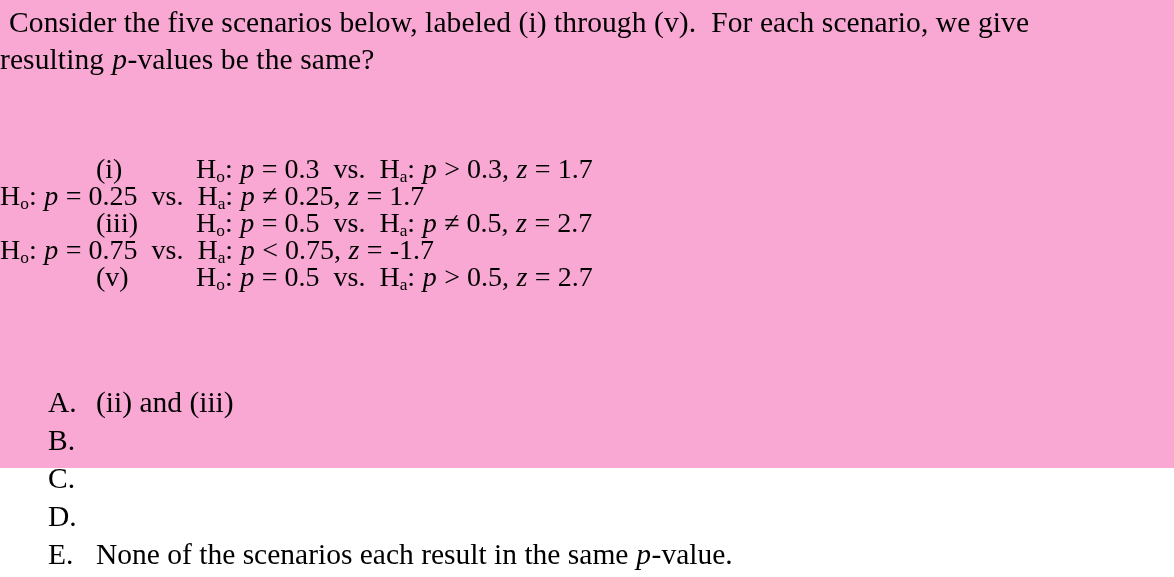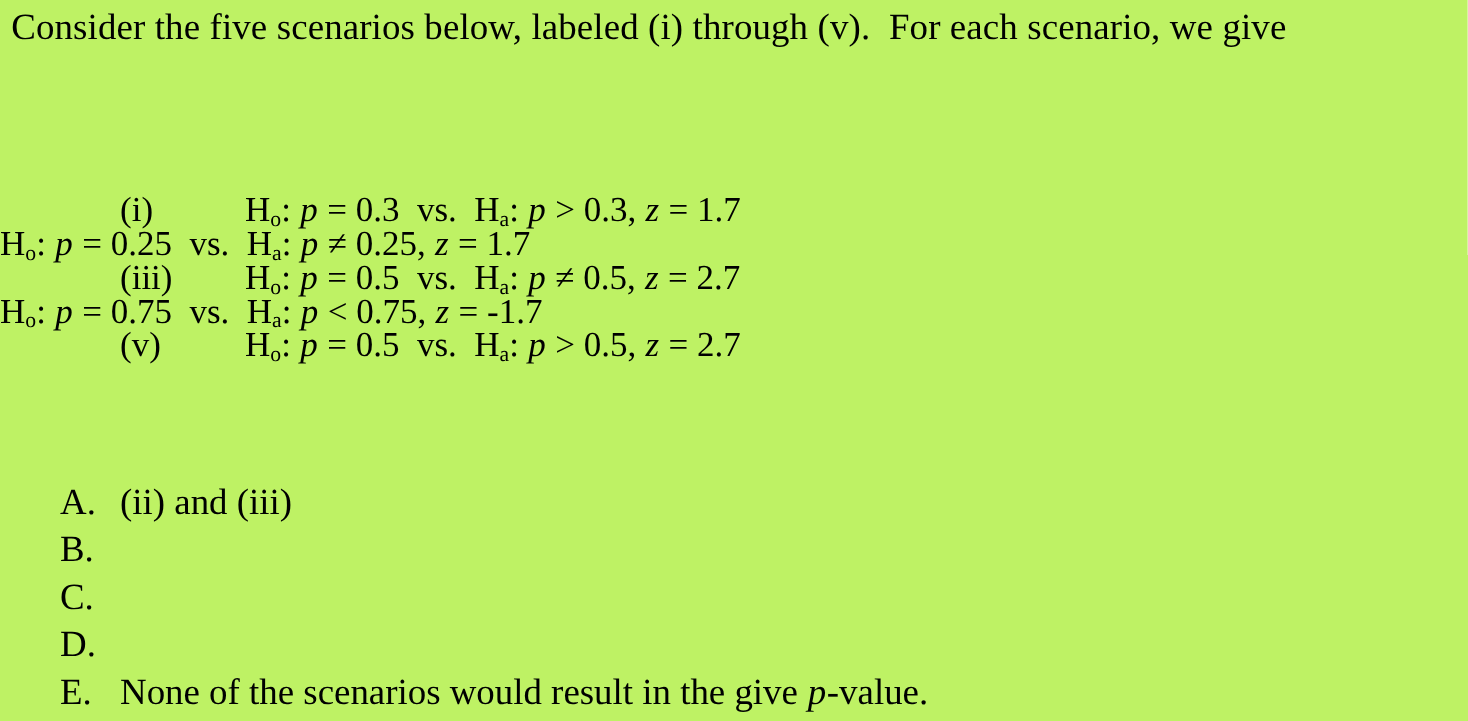--- a/index.html
+++ b/index.html
@@ -12,22 +12,22 @@
     height: 577px;
     overflow: hidden;
     font-family: "Liberation Serif", "DejaVu Serif", serif;
     color: #000000;
     -webkit-font-smoothing: antialiased;
   }
 
   #page {
     position: relative;
     width: 1174px;
-    height: 577px;
-    background: #bef264;
+    height: 468px;
+    background: #f9a8d4;
   }
 
   
   .stem {
     position: absolute;
     left: 0px;
     top: 4px;
     width: 1174px;
   }
   .stem-line {
@@ -104,20 +104,21 @@
   }
   .op { font-style: normal; }
 </style>
 </head>
 <body>
 
 <div id="page">
 
   <div class="stem">
     <div class="stem-line first">Consider the five scenarios below, labeled (i) through (v).  For each scenario, we give</div>
+    <div class="stem-line"><span>resulting </span><span class="var">p</span><span>-values be the same?</span></div>
   </div>
 
   <div class="scenarios">
 
     <div class="scenario-row">
       <span class="scenario-label">(i)</span>
       <span class="scenario-body"><span class="hyp"><span>H</span><sub>o</sub></span><span class="op">: </span><span class="var">p</span><span class="op"> = </span><span>0.3</span><span>  vs.  </span><span class="hyp"><span>H</span><sub>a</sub></span><span class="op">: </span><span class="var">p</span><span class="op"> &gt; </span><span>0.3</span><span>, </span><span class="var">z</span><span class="op"> = </span><span>1.7</span></span>
     </div>
 
     <div class="scenario-row">
@@ -154,18 +155,18 @@
     <div class="choice-row">
       <span class="choice-letter">C.</span>
     </div>
 
     <div class="choice-row">
       <span class="choice-letter">D.</span>
     </div>
 
     <div class="choice-row">
       <span class="choice-letter">E.</span>
-      <span class="choice-text"><span>None of the scenarios would result in the give </span><span class="var">p</span><span>-value.</span></span>
+      <span class="choice-text"><span>None of the scenarios each result in the same </span><span class="var">p</span><span>-value.</span></span>
     </div>
 
   </div>
 
 </div>
 
 </body></html>

